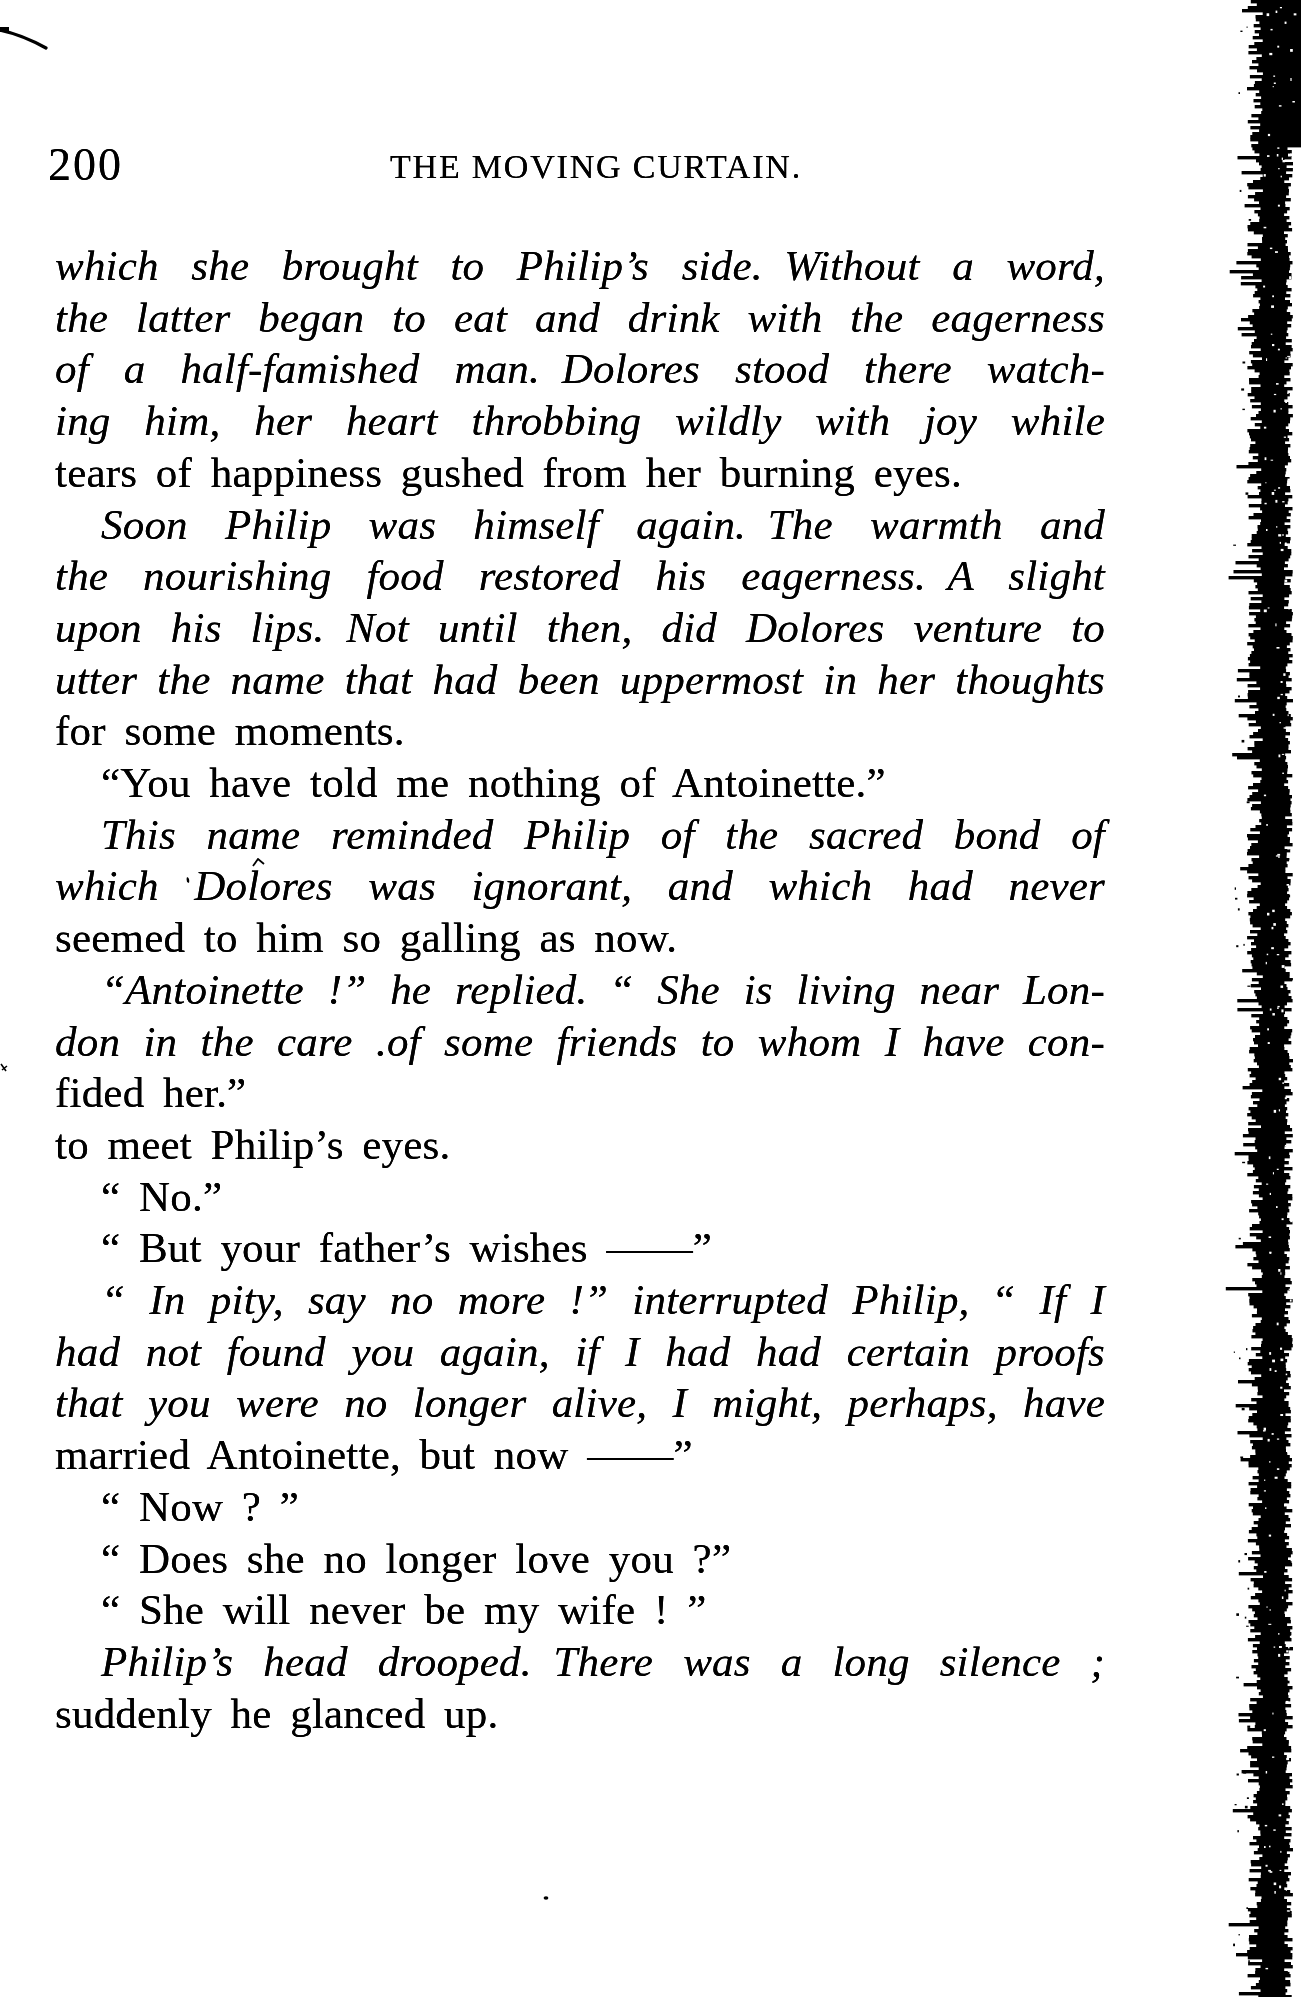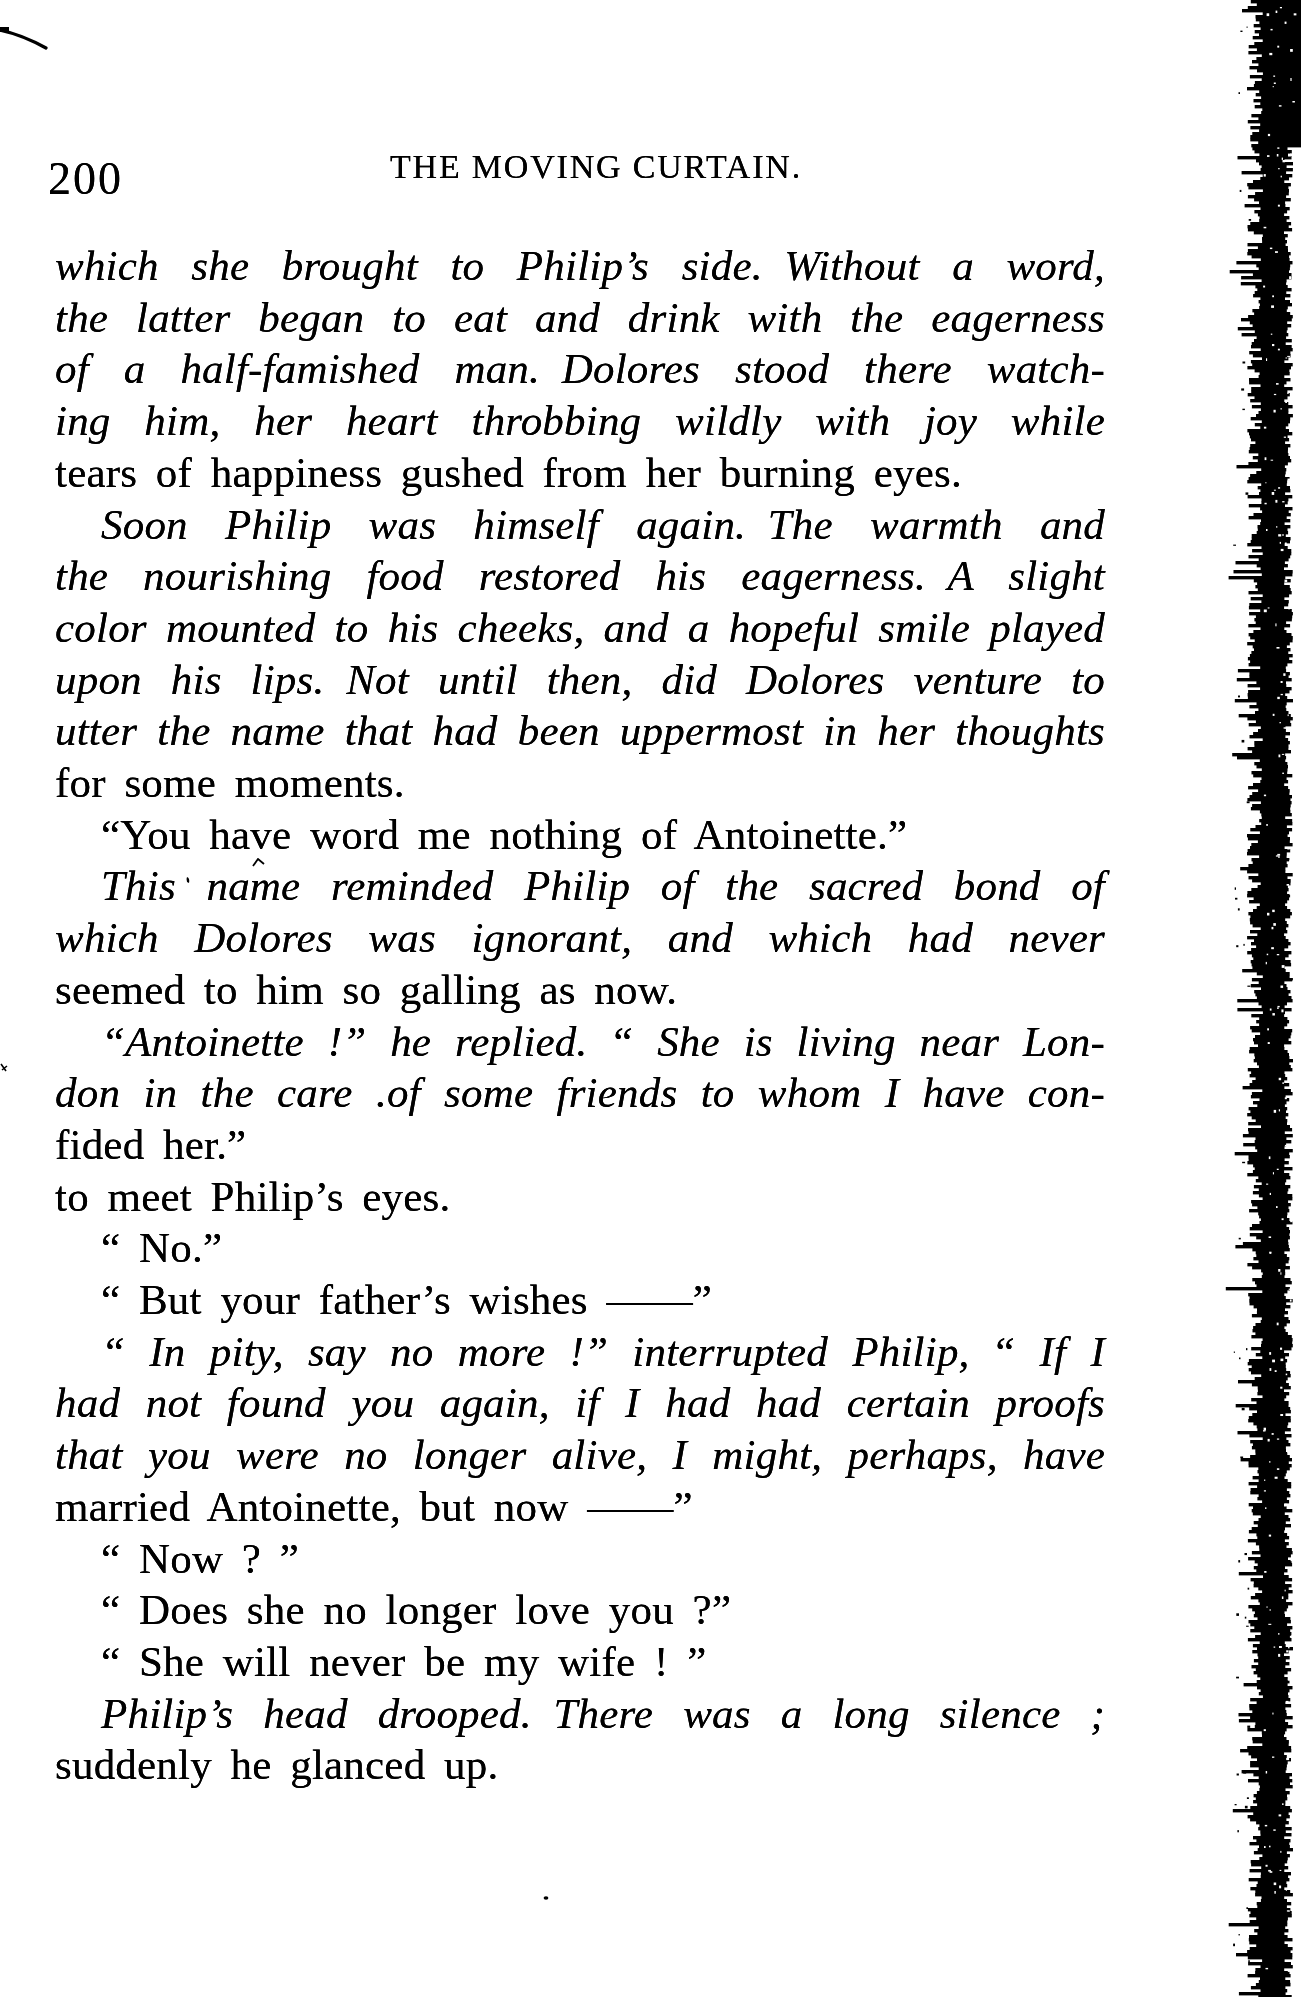--- a/index.html
+++ b/index.html
@@ -9,21 +9,20 @@
     background:#ffffff;
     overflow:hidden;
     font-family:"Liberation Serif", serif;
     color:#000000;
   }
   .pagenum{
     position:absolute;left:48px;top:142px;
     font-size:46px;line-height:1;
     letter-spacing:2px;
     text-shadow:0 0 0.6px #000;
-    margin-top:14px;
   }
   .runhead{
     position:absolute;left:71px;top:150px;width:1050px;
     text-align:center;
     font-size:34px;line-height:1;
     letter-spacing:1.8px;
     text-shadow:0 0 0.5px #000;
   }
   .body-text{
     position:absolute;left:55px;top:240px;width:1050px;
@@ -51,25 +50,24 @@
   <span class="runhead">THE MOVING CURTAIN.</span>
 
   <div class="body-text" id="text-body">
       <div class="line j">which she brought to Philip’s side. Without a word,</div>
       <div class="line j">the latter began to eat and drink with the eagerness</div>
       <div class="line j">of a half-famished man. Dolores stood there watch-</div>
       <div class="line j">ing him, her heart throbbing wildly with joy while</div>
       <div class="line">tears of happiness gushed from her burning eyes.</div>
       <div class="line j ind">Soon Philip was himself again. The warmth and</div>
       <div class="line j">the nourishing food restored his eagerness. A slight</div>
-      <div class="line j">color mounted to his cheeks, and a hopeful smile played</div>
       <div class="line j">upon his lips. Not until then, did Dolores venture to</div>
       <div class="line j">utter the name that had been uppermost in her thoughts</div>
       <div class="line">for some moments.</div>
-      <div class="line ind">“You have word me nothing of Antoinette.”</div>
+      <div class="line ind">“You have told me nothing of Antoinette.”</div>
       <div class="line j ind">This name reminded Philip of the sacred bond of</div>
       <div class="line j">which Dolores was ignorant, and which had never</div>
       <div class="line">seemed to him so galling as now.</div>
       <div class="line j ind">“Antoinette !” he replied. “ She is living near Lon-</div>
       <div class="line j">don in the care .of some friends to whom I have con-</div>
       <div class="line">fided her.”</div>
       <div class="line">to meet Philip’s eyes.</div>
       <div class="line ind">“ No.”</div>
       <div class="line ind">“ But your father’s wishes ——”</div>
       <div class="line j ind">“ In pity, say no more !” interrupted Philip, “ If I</div>

